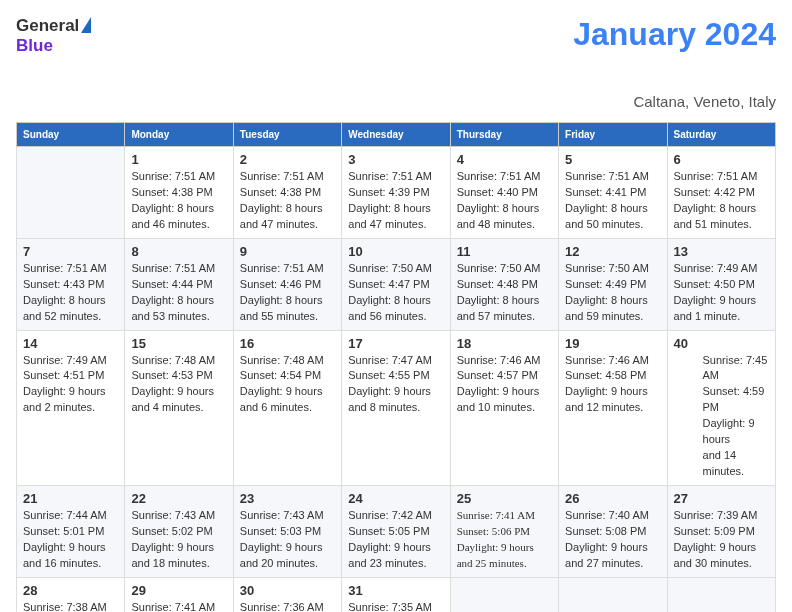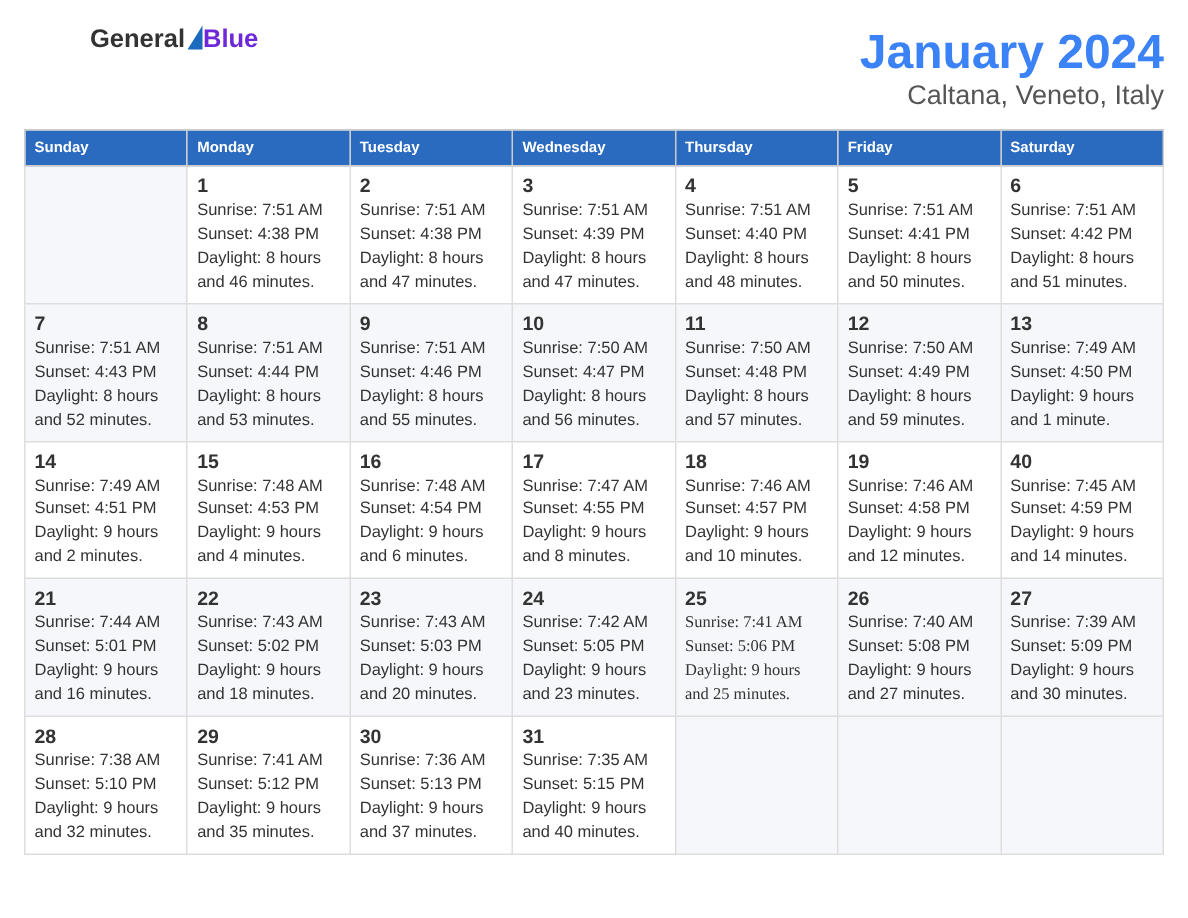--- a/index.html
+++ b/index.html
@@ -11,24 +11,23 @@
       padding: 16px;
     }
     .header {
       display: flex;
       justify-content: space-between;
       align-items: flex-start;
       margin-bottom: 12px;
     }
     .logo {
       display: flex;
-      flex-direction: row;
+      flex-direction: column;
       font-size: 18px;
       font-weight: bold;
-      margin-left: 44px;
     }
     .logo-general {
       color: #333;
       font-size: 17px;
       font-weight: bold;
     }
     .logo-blue {
       color: #6d28d9;
       font-size: 17px;
       font-weight: bold;
@@ -48,22 +47,23 @@
     }
     .title-section {
       text-align: right;
     }
     .month-title {
       font-size: 32px;
       font-weight: bold;
       color: #3b82f6;
     }
     .location-subtitle {
-      font-size: 18px;
+      font-size: 15px;
       color: #555;
+      margin-top: 40px;
     }
     table {
       width: 100%;
       border-collapse: collapse;
       table-layout: fixed;
     }
     thead th {
       background-color: #2a6abf;
       color: #fff;
       font-size: 10px;
@@ -271,21 +271,21 @@
         </td>
         <td>
           <span class="day-number">19</span>
           <div class="day-info" style="white-space: pre-line;">Sunrise: 7:46 AM
 Sunset: 4:58 PM
 Daylight: 9 hours
 and 12 minutes.</div>
         </td>
         <td>
           <span class="day-number">40</span>
-          <div class="day-info" style="white-space: pre-line;">Sunrise: 7:45 AM
+          <div class="day-info" style="white-space: pre-line; margin-left: 29px;">Sunrise: 7:45 AM
 Sunset: 4:59 PM
 Daylight: 9 hours
 and 14 minutes.</div>
         </td>
       </tr>
       <tr>
         <td>
           <span class="day-number">21</span>
           <div class="day-info" style="white-space: pre-line;">Sunrise: 7:44 AM
 Sunset: 5:01 PM

